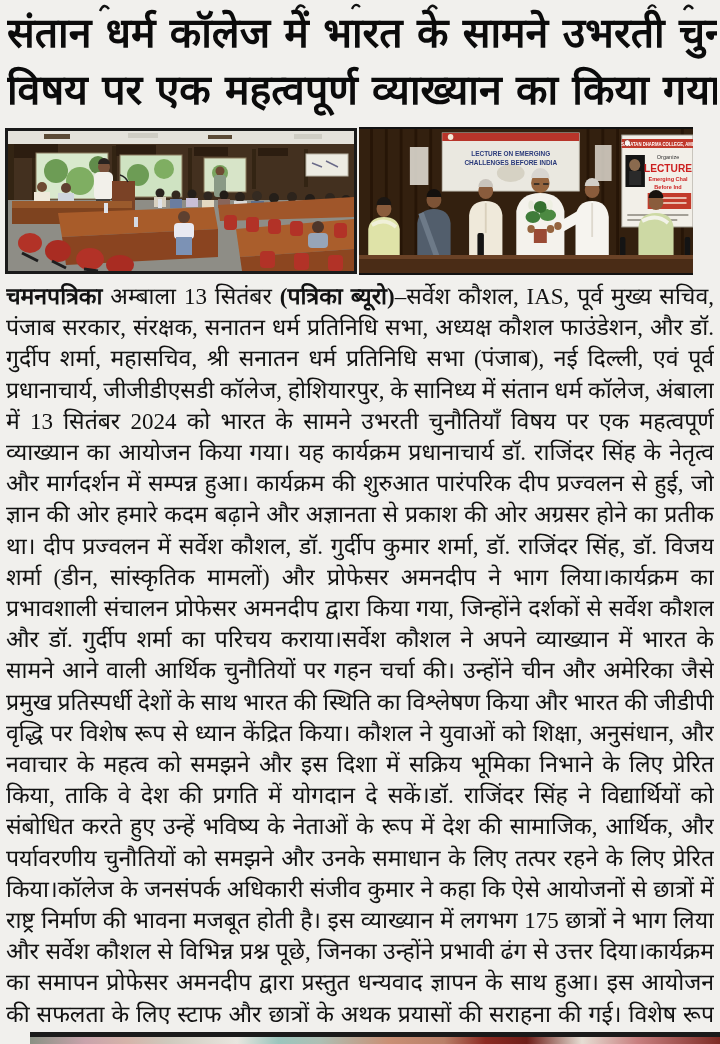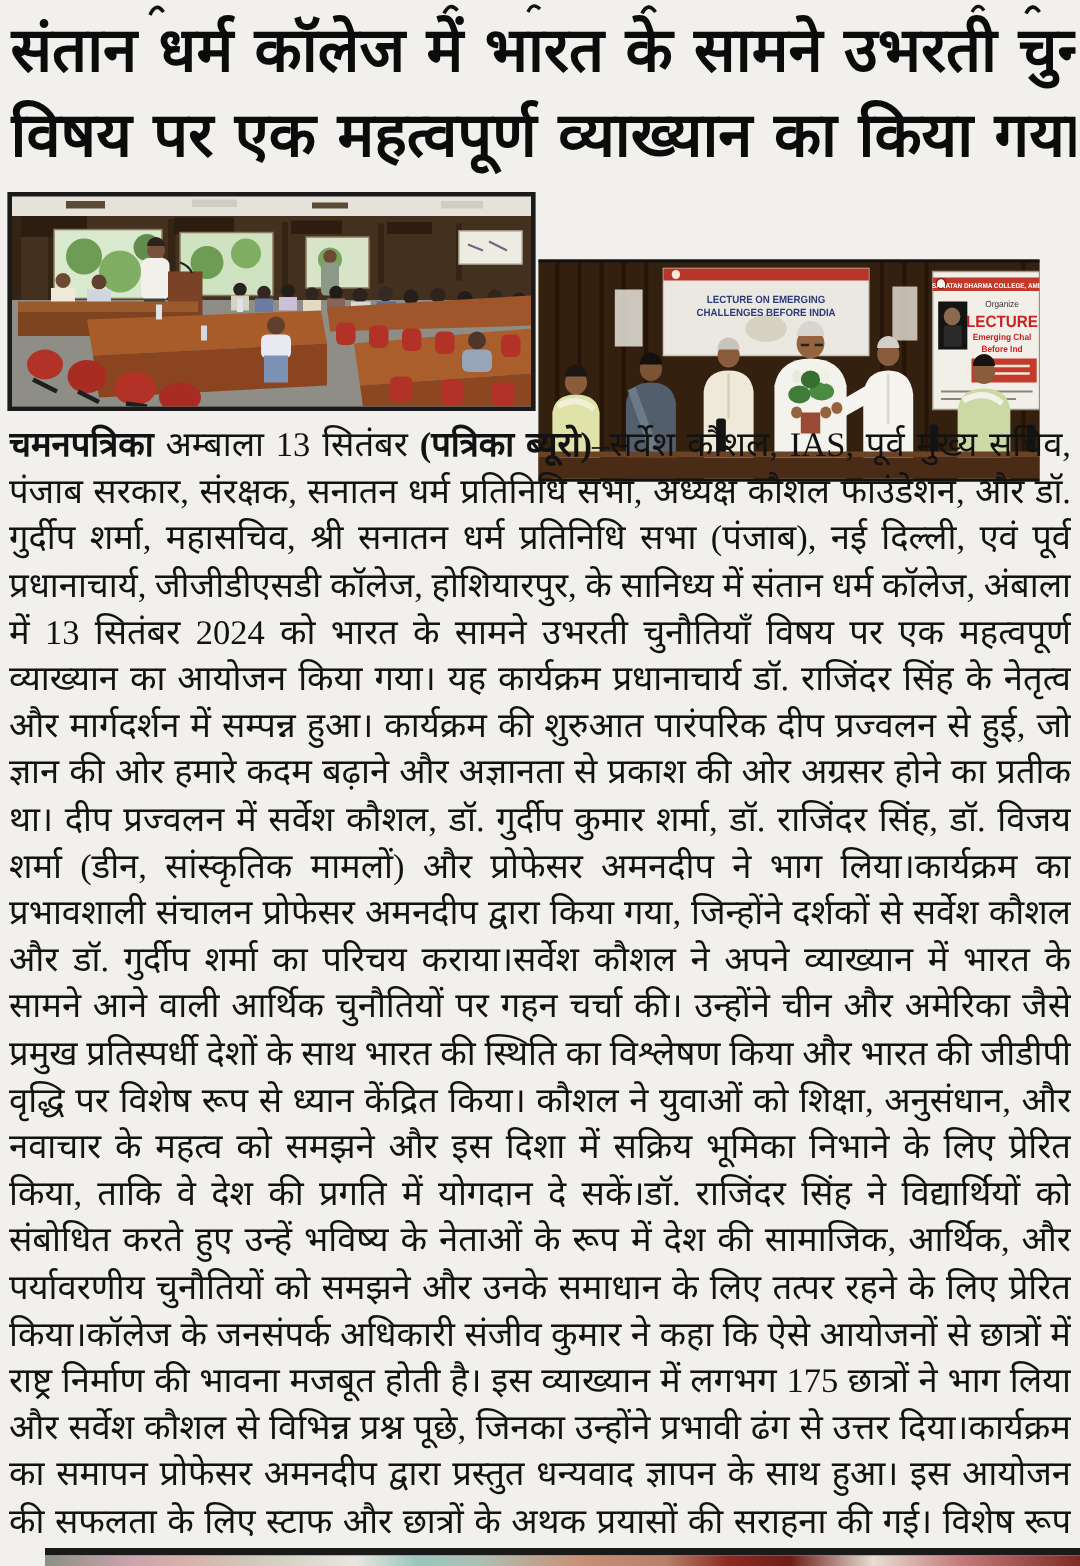--- a/index.html
+++ b/index.html
@@ -16,21 +16,21 @@
   }
   .headline .hl{white-space:nowrap;overflow:hidden;}
   .photos{position:absolute;top:127px;left:0;width:720px;height:148px;}
   .photo-left{
     position:absolute;left:5px;top:1px;width:352px;height:146px;
     border:3px solid #1a1a1a;box-sizing:border-box;background:#8e8d86;
   }
   .photo-right{
     position:absolute;left:359px;top:0;width:334px;height:148px;
     border-top:2px solid #121212;border-bottom:2px solid #121212;
-    box-sizing:border-box;background:#30200f;margin-top:46px;
+    box-sizing:border-box;background:#30200f;
   }
   .photo-left svg,.photo-right svg{display:block;width:100%;height:100%;}
   .article{
     position:absolute;top:281px;left:6px;width:708px;height:750px;overflow:hidden;
     font-size:23px;line-height:31.2px;text-align:justify;color:#121212;
   }
   .b{font-weight:bold;}
   .bottom-strip{position:absolute;top:1032px;left:30px;width:690px;height:12px;}
   .bottom-strip .bar{height:5px;background:#1a1a1a;}
   .bottom-strip .img{

